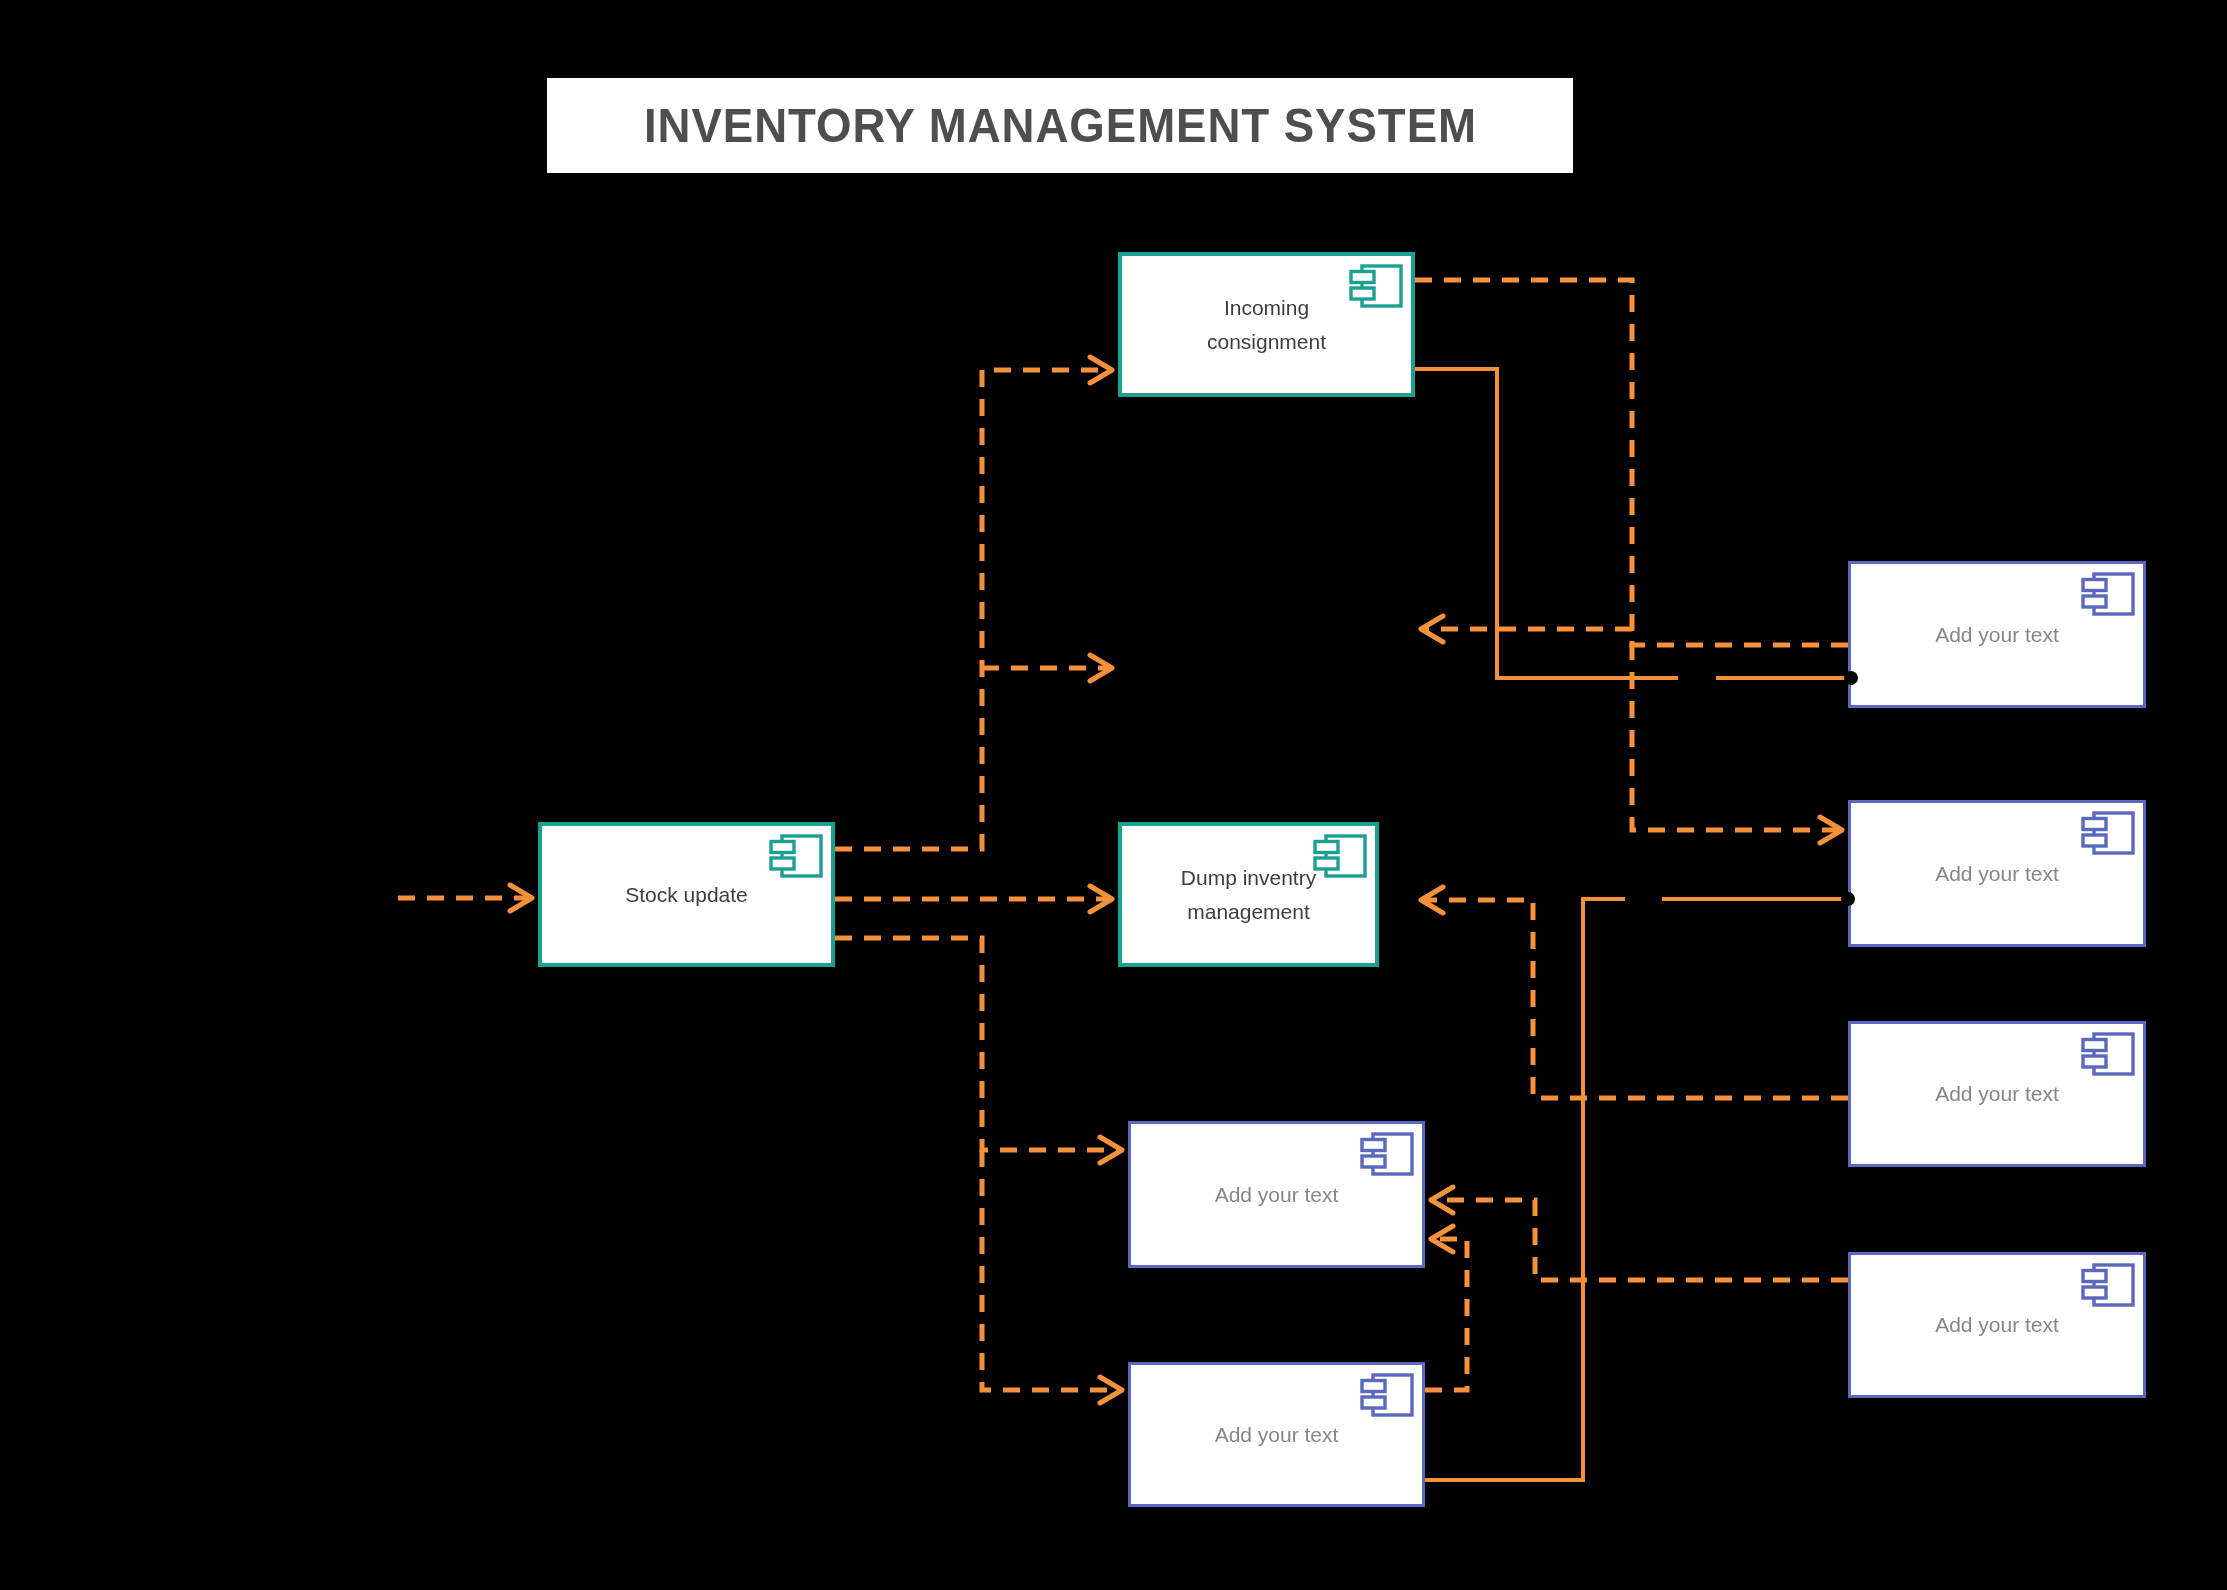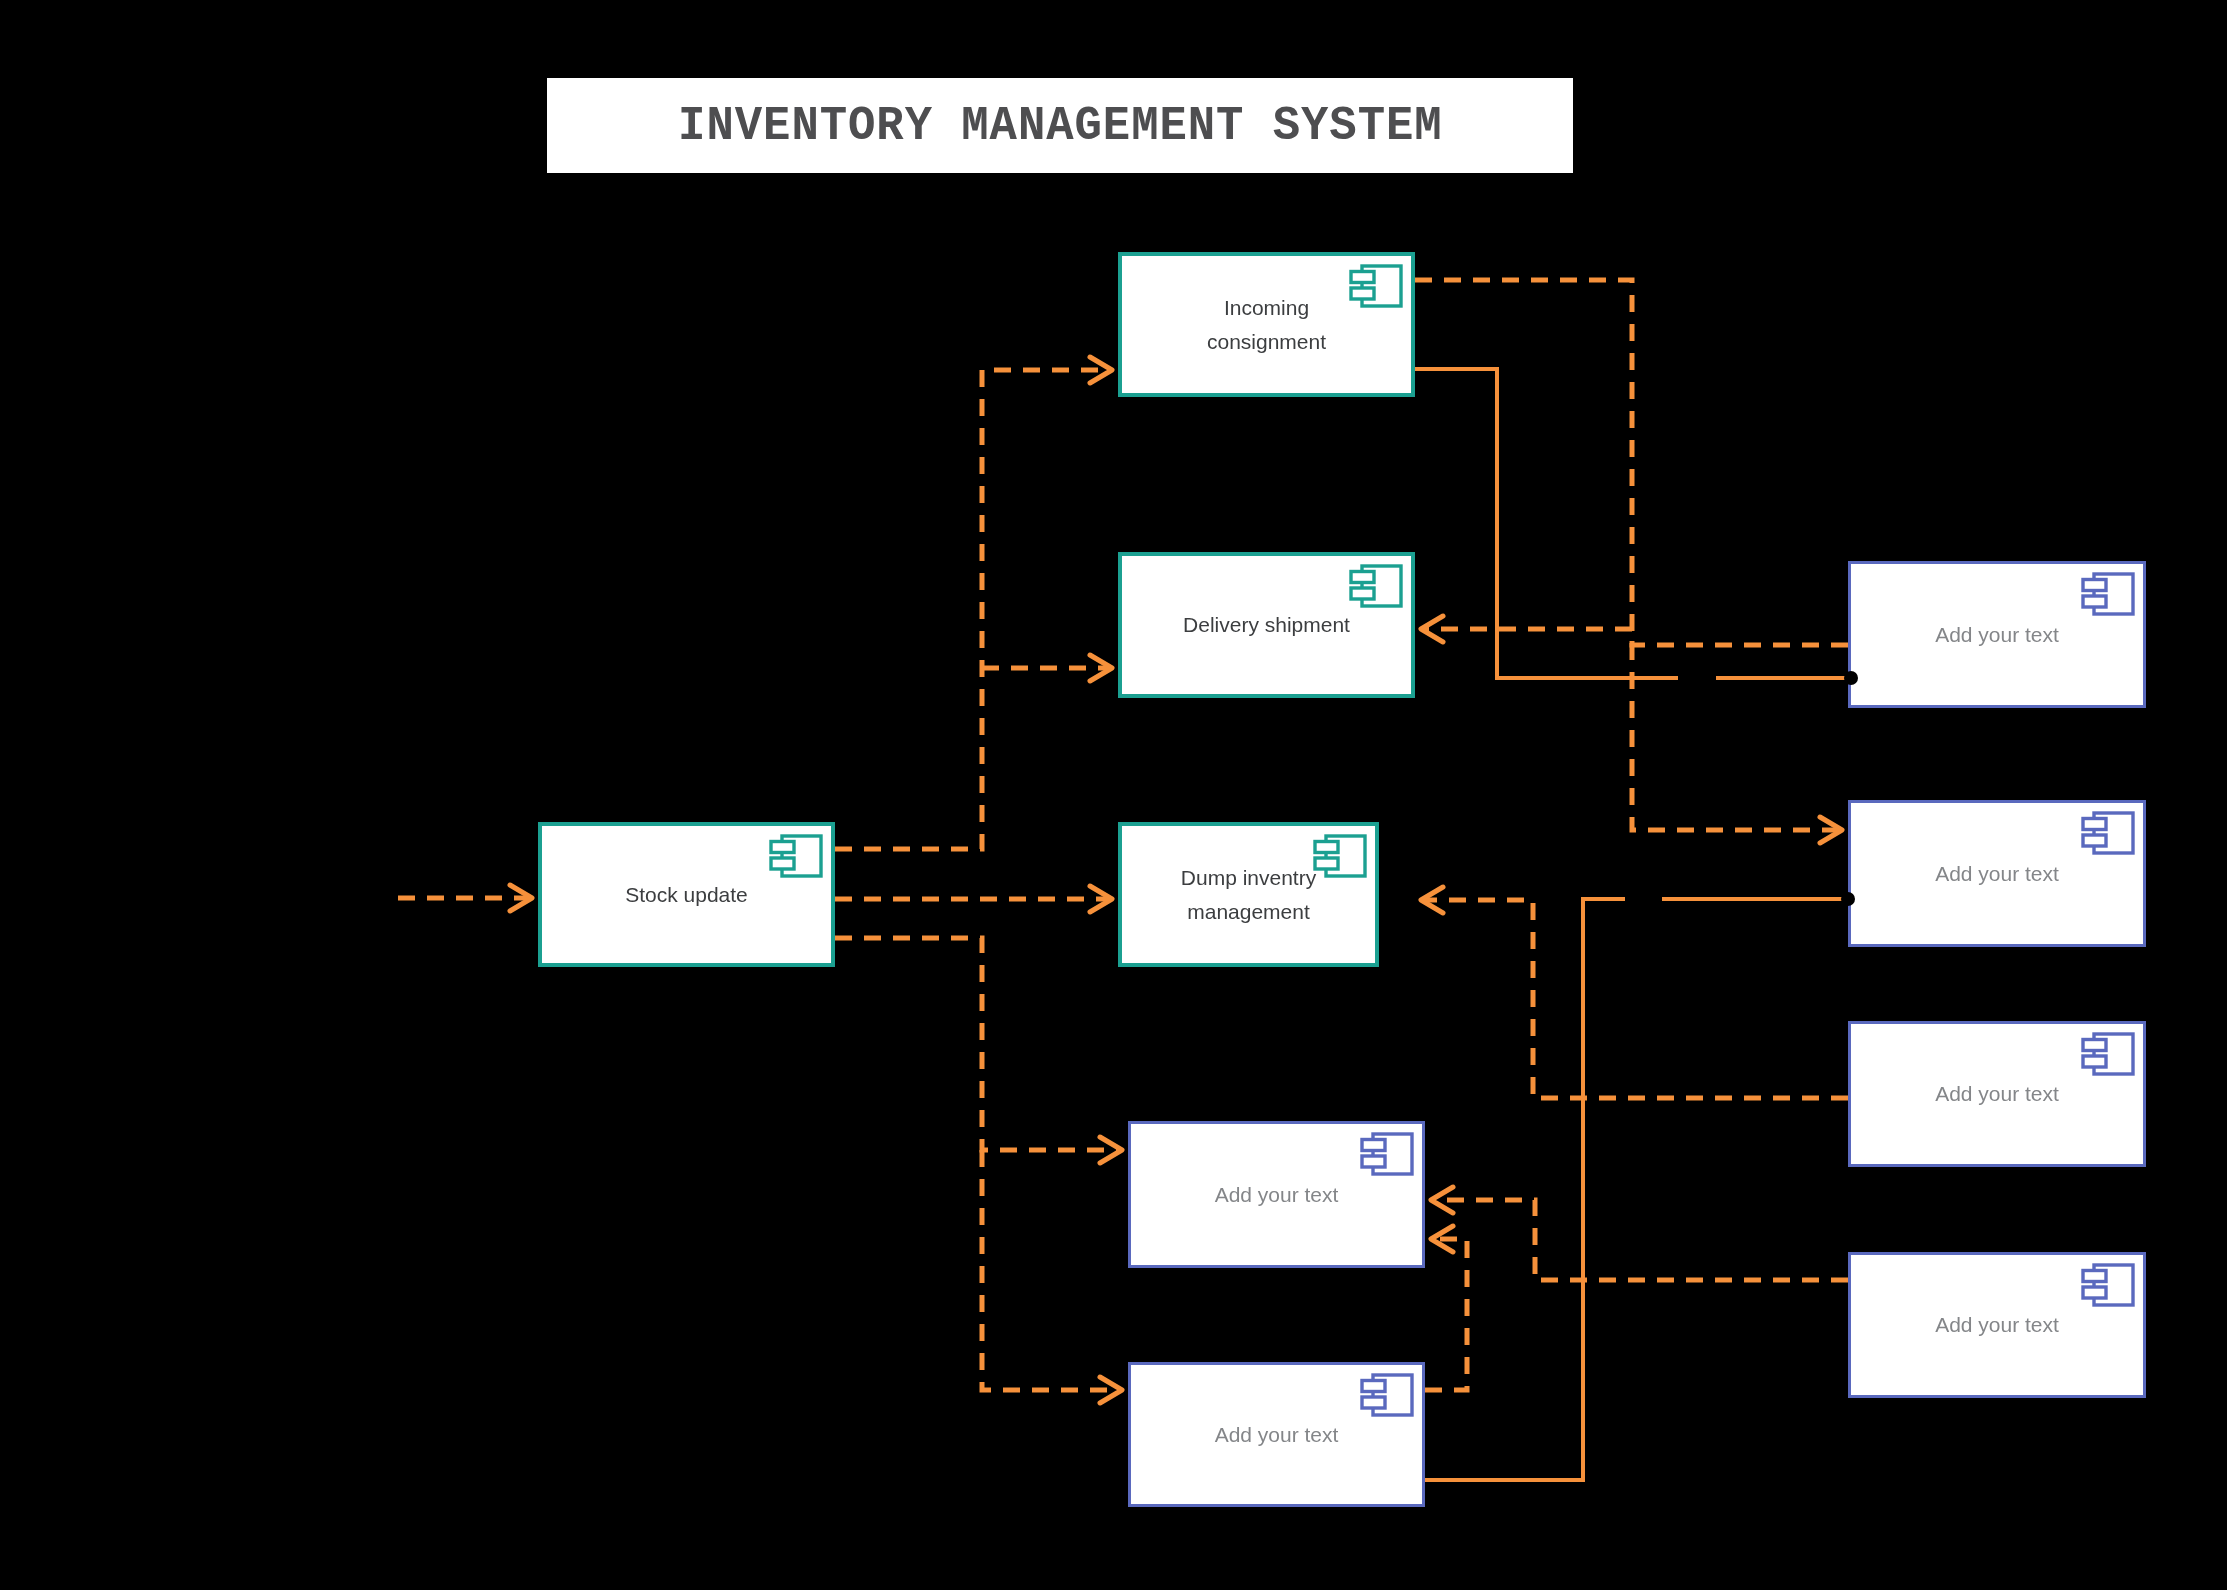--- a/index.html
+++ b/index.html
@@ -19,21 +19,20 @@
   }
   #canvas{position:absolute;inset:0;width:2227px;height:1590px;}
   svg.layer{position:absolute;left:0;top:0;pointer-events:none;}
   #connector-layer{z-index:1;}
   #node-layer{position:absolute;left:0;top:0;width:100%;height:100%;z-index:2;}
   #overlay-layer{z-index:3;}
   .title-box{
     position:absolute;left:547px;top:78px;width:1026px;height:95px;
     background:var(--title-bg);display:flex;align-items:center;justify-content:center;
     z-index:4;
-    font-family:Liberation Mono, monospace;
   }
   .title-box span{
     font-weight:bold;font-size:48px;color:var(--title-text);
     letter-spacing:1px;transform:scaleX(0.95);white-space:nowrap;
   }
   .node{
     position:absolute;background:#ffffff;box-sizing:border-box;
     display:flex;align-items:center;justify-content:center;text-align:center;
   }
   .node.teal{border:4px solid var(--teal);}
@@ -117,30 +116,20 @@
         <span class="cicon"><svg width="54" height="44" viewBox="0 0 54 44">
             <rect x="13" y="2" width="39" height="40" fill="#fff" stroke="currentColor" stroke-width="3.4"></rect>
             <rect x="2" y="7.5" width="23" height="11" fill="#fff" stroke="currentColor" stroke-width="3.4"></rect>
             <rect x="2" y="24" width="23" height="11" fill="#fff" stroke="currentColor" stroke-width="3.4"></rect>
           </svg></span>
         <div class="label">
           <div>Incoming</div>
           <div>consignment</div>
         </div>
       </div>
-      <div class="node teal" style="left: 1118px; top: 552px; width: 297px; height: 146px;">
-        <span class="cicon"><svg width="54" height="44" viewBox="0 0 54 44">
-            <rect x="13" y="2" width="39" height="40" fill="#fff" stroke="currentColor" stroke-width="3.4"></rect>
-            <rect x="2" y="7.5" width="23" height="11" fill="#fff" stroke="currentColor" stroke-width="3.4"></rect>
-            <rect x="2" y="24" width="23" height="11" fill="#fff" stroke="currentColor" stroke-width="3.4"></rect>
-          </svg></span>
-        <div class="label">
-          <div>Delivery shipment</div>
-        </div>
-      </div>
       <div class="node teal" style="left: 1118px; top: 822px; width: 261px; height: 145px;">
         <span class="cicon"><svg width="54" height="44" viewBox="0 0 54 44">
             <rect x="13" y="2" width="39" height="40" fill="#fff" stroke="currentColor" stroke-width="3.4"></rect>
             <rect x="2" y="7.5" width="23" height="11" fill="#fff" stroke="currentColor" stroke-width="3.4"></rect>
             <rect x="2" y="24" width="23" height="11" fill="#fff" stroke="currentColor" stroke-width="3.4"></rect>
           </svg></span>
         <div class="label">
           <div>Dump inventry</div>
           <div>management</div>
         </div>

